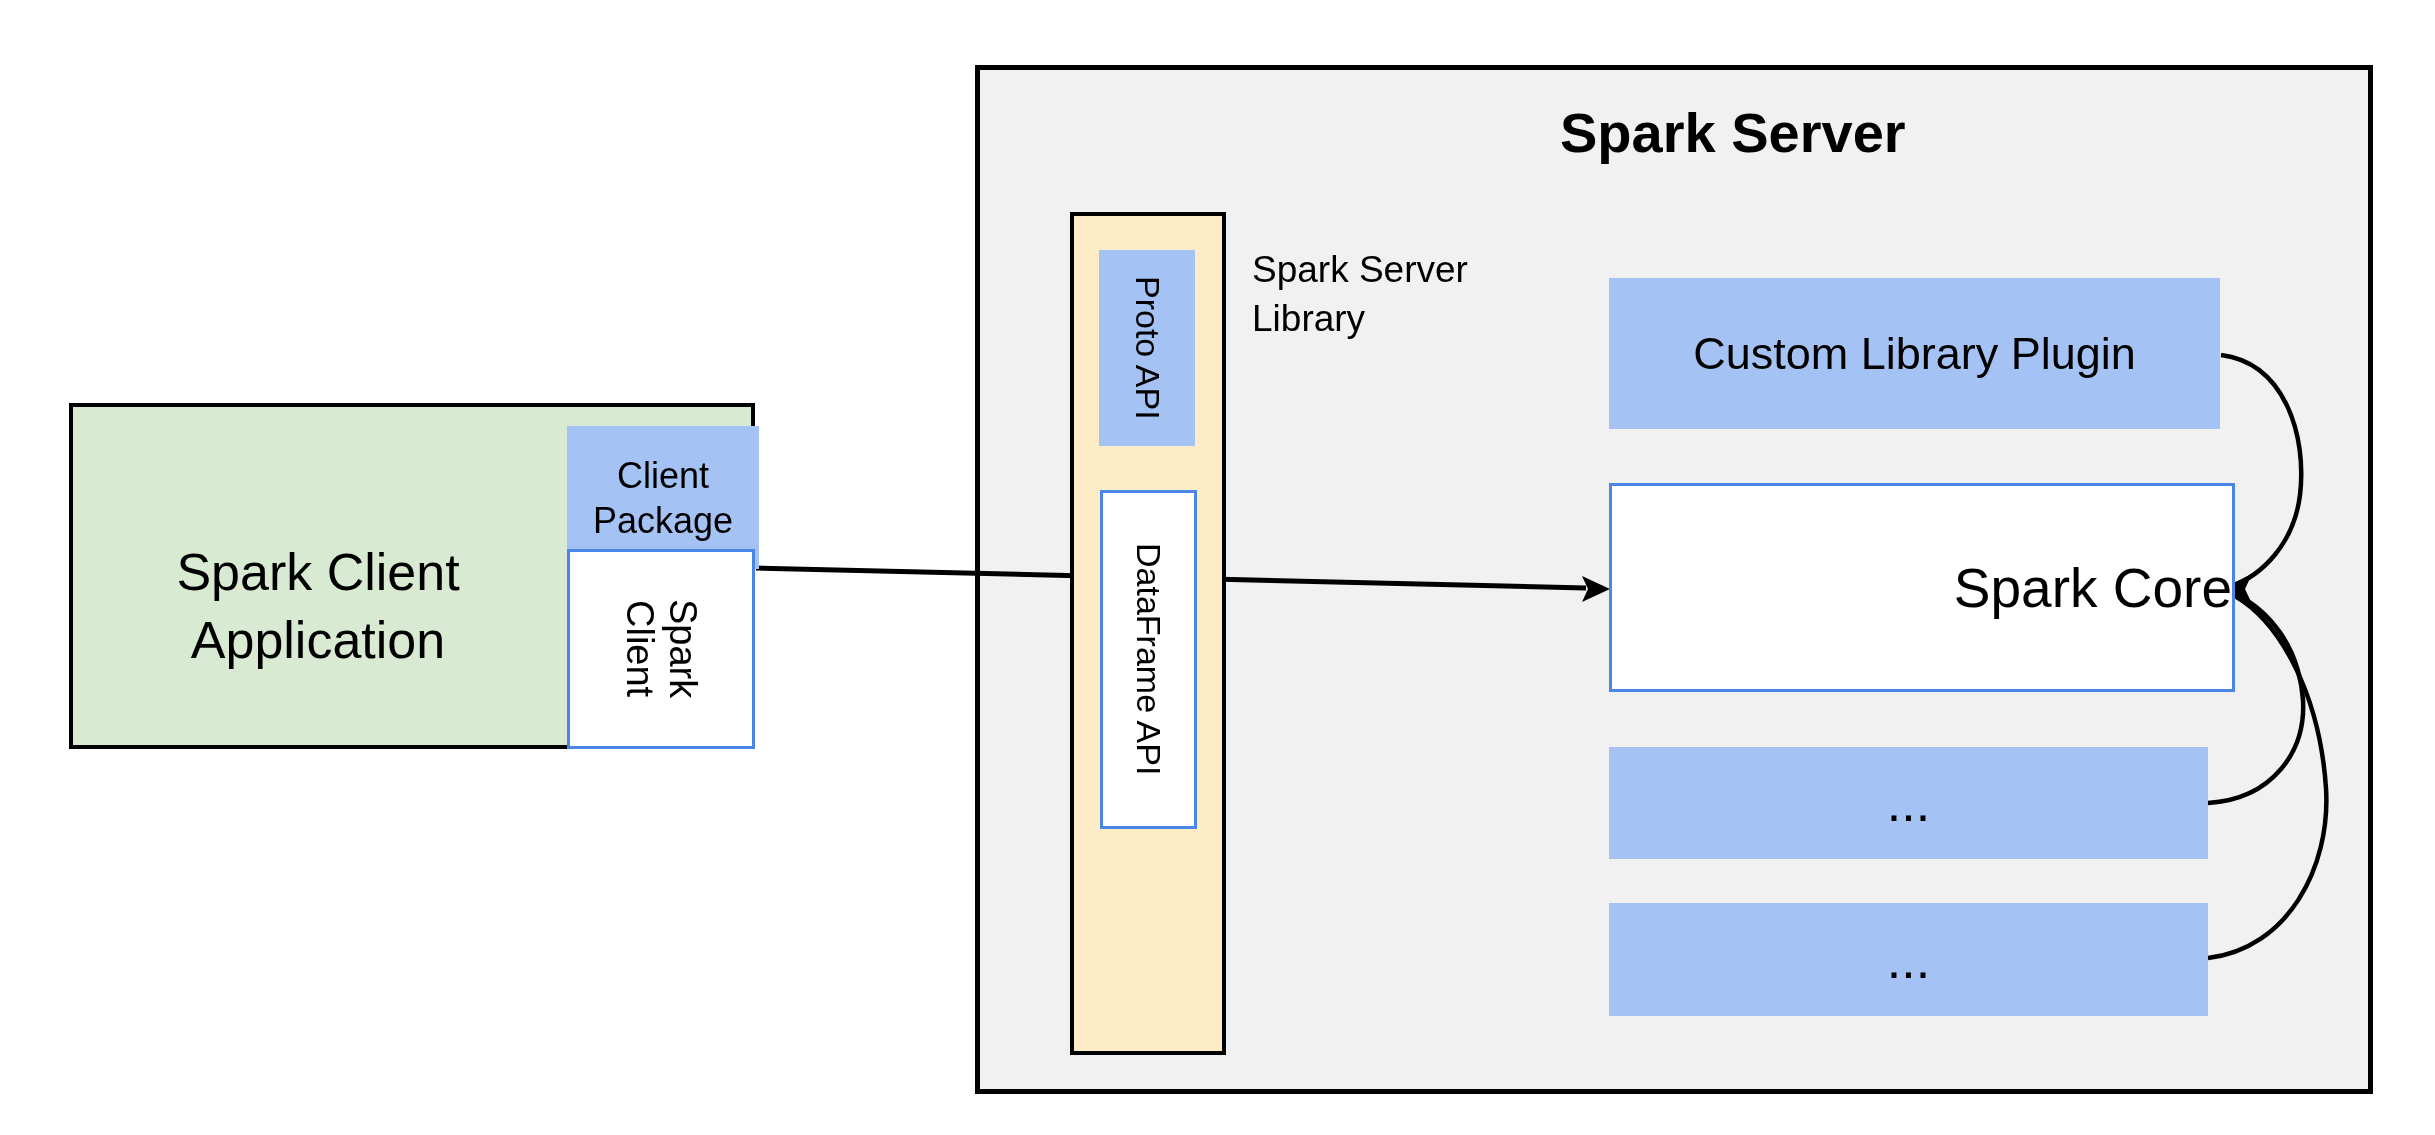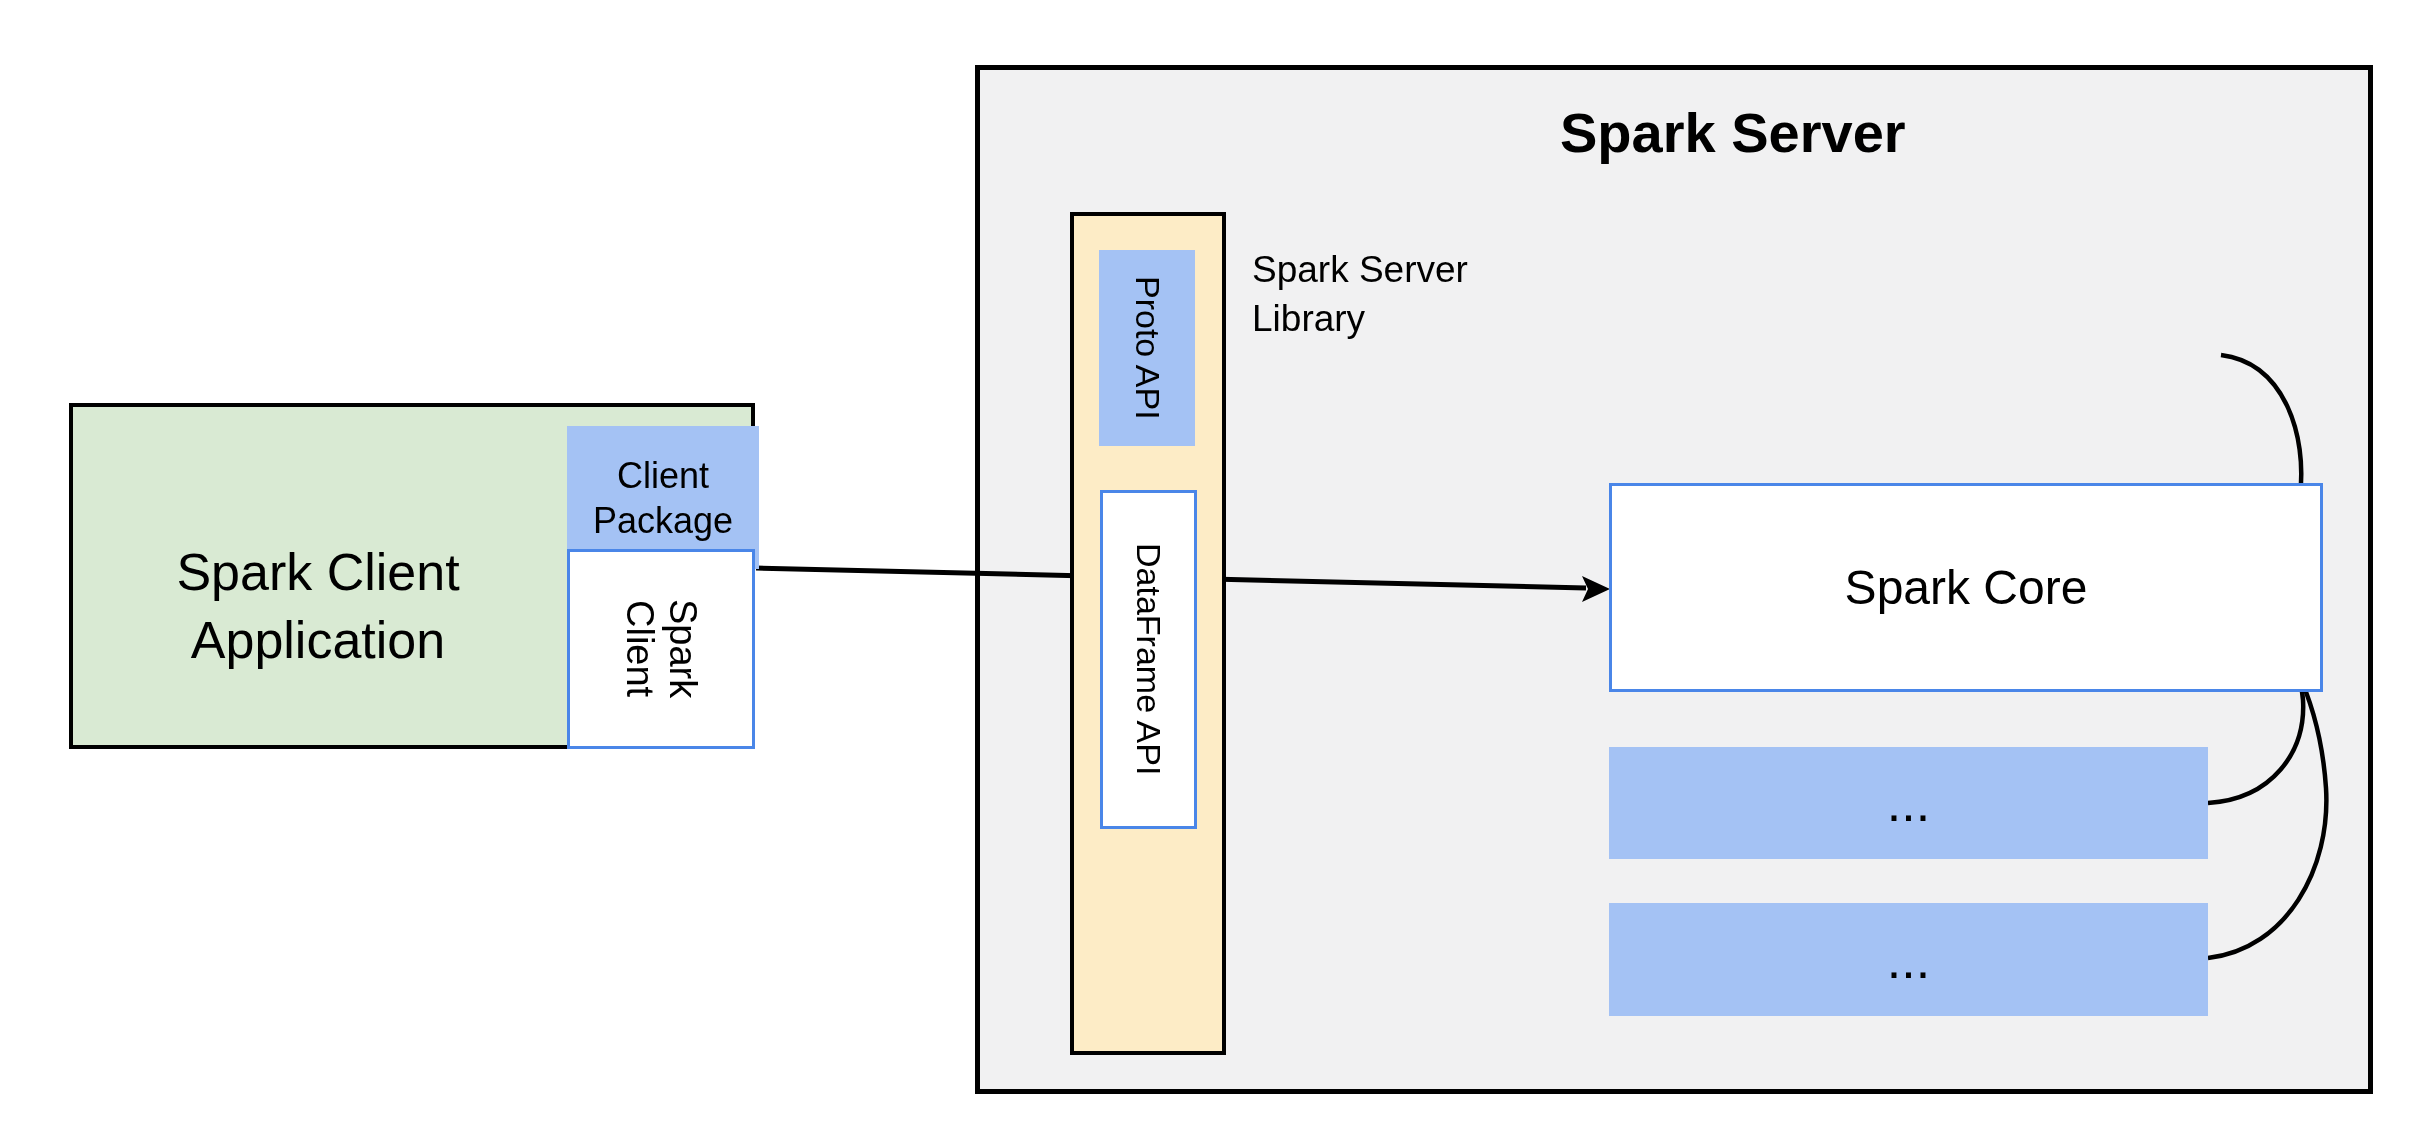--- a/index.html
+++ b/index.html
@@ -61,22 +61,25 @@
   </div>
 
   <div class="abs lbl lvl3" style="left:1252px; top:246px; width:270px; font-size:37px; line-height:1.32; text-align:left;">
     <span>Spark Server Library</span>
   </div>
 
   <div class="abs lvl3" style="left:1560px; top:100px; width:592px; font-size:56px; font-weight:bold; text-align:left;">
     <span>Spark Server</span>
   </div>
 
+  <div class="abs blue-box center lvl3" style="left:1609px; top:278px; width:611px; height:151px; font-size:45px;">
+    <span>Custom Library Plugin</span>
+  </div>
 
-  <div class="abs white-box center lvl3" style="left:1609px; top:483px; width:714px; height:209px; font-size:48px;">
+  <div class="abs white-box center lvl3" style="left:1609px; top:483px; width:626px; height:209px; font-size:55px;justify-content:flex-end;">
     <span>Spark Core</span>
   </div>
 
   <div class="abs blue-box center lvl3" style="left:1609px; top:747px; width:599px; height:112px; font-size:52px;">
     <span>...</span>
   </div>
 
   <div class="abs blue-box center lvl3" style="left:1609px; top:903px; width:599px; height:113px; font-size:52px;">
     <span>...</span>
   </div>

